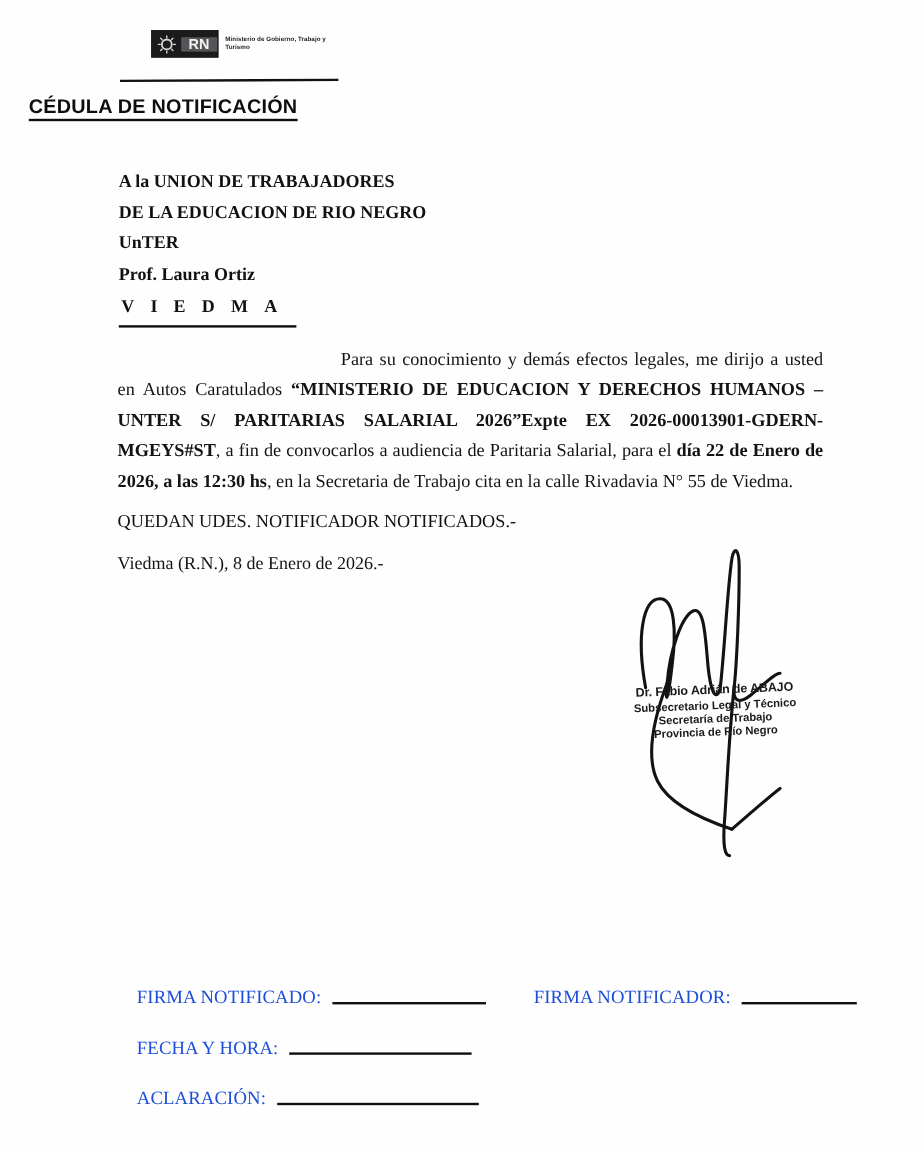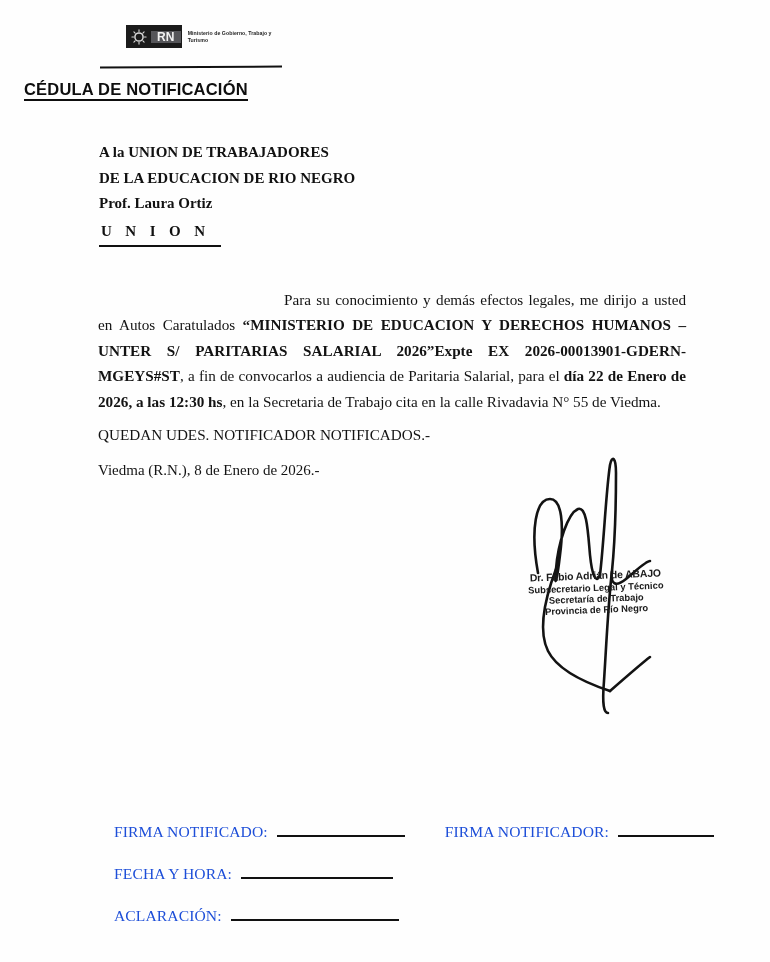--- a/index.html
+++ b/index.html
@@ -239,23 +239,24 @@
 
   <div class="header-rule"></div>
 
   <div class="doc-title">
     <span>CÉDULA DE NOTIFICACIÓN</span>
   </div>
 
   <div class="addressee">
     <div>A la UNION DE TRABAJADORES</div>
     <div>DE LA EDUCACION DE RIO NEGRO</div>
+    <div>UnTER</div>
     <div>Prof. Laura Ortiz</div>
     <div>
-      <span class="city-line">UNION</span>
+      <span class="city-line">VIEDMA</span>
     </div>
   </div>
 
   <div class="body-text">
     <span class="indent"></span><span>Para su conocimiento y demás efectos legales, me dirijo a usted en Autos Caratulados </span><b>“MINISTERIO DE EDUCACION Y DERECHOS HUMANOS –UNTER S/ PARITARIAS SALARIAL 2026”</b><b>Expte EX 2026-00013901-GDERN-MGEYS#ST</b><span>, a fin de convocarlos a audiencia de Paritaria Salarial, para el </span><b>día 22 de Enero de 2026, a las 12:30 hs</b><span>, en la Secretaria de Trabajo cita en la calle Rivadavia N° 55 de Viedma.</span>
   </div>
 
   <div class="notified-line">QUEDAN UDES. NOTIFICADOR NOTIFICADOS.-</div>
   <div class="place-date">Viedma (R.N.), 8 de Enero de 2026.-</div>
 

